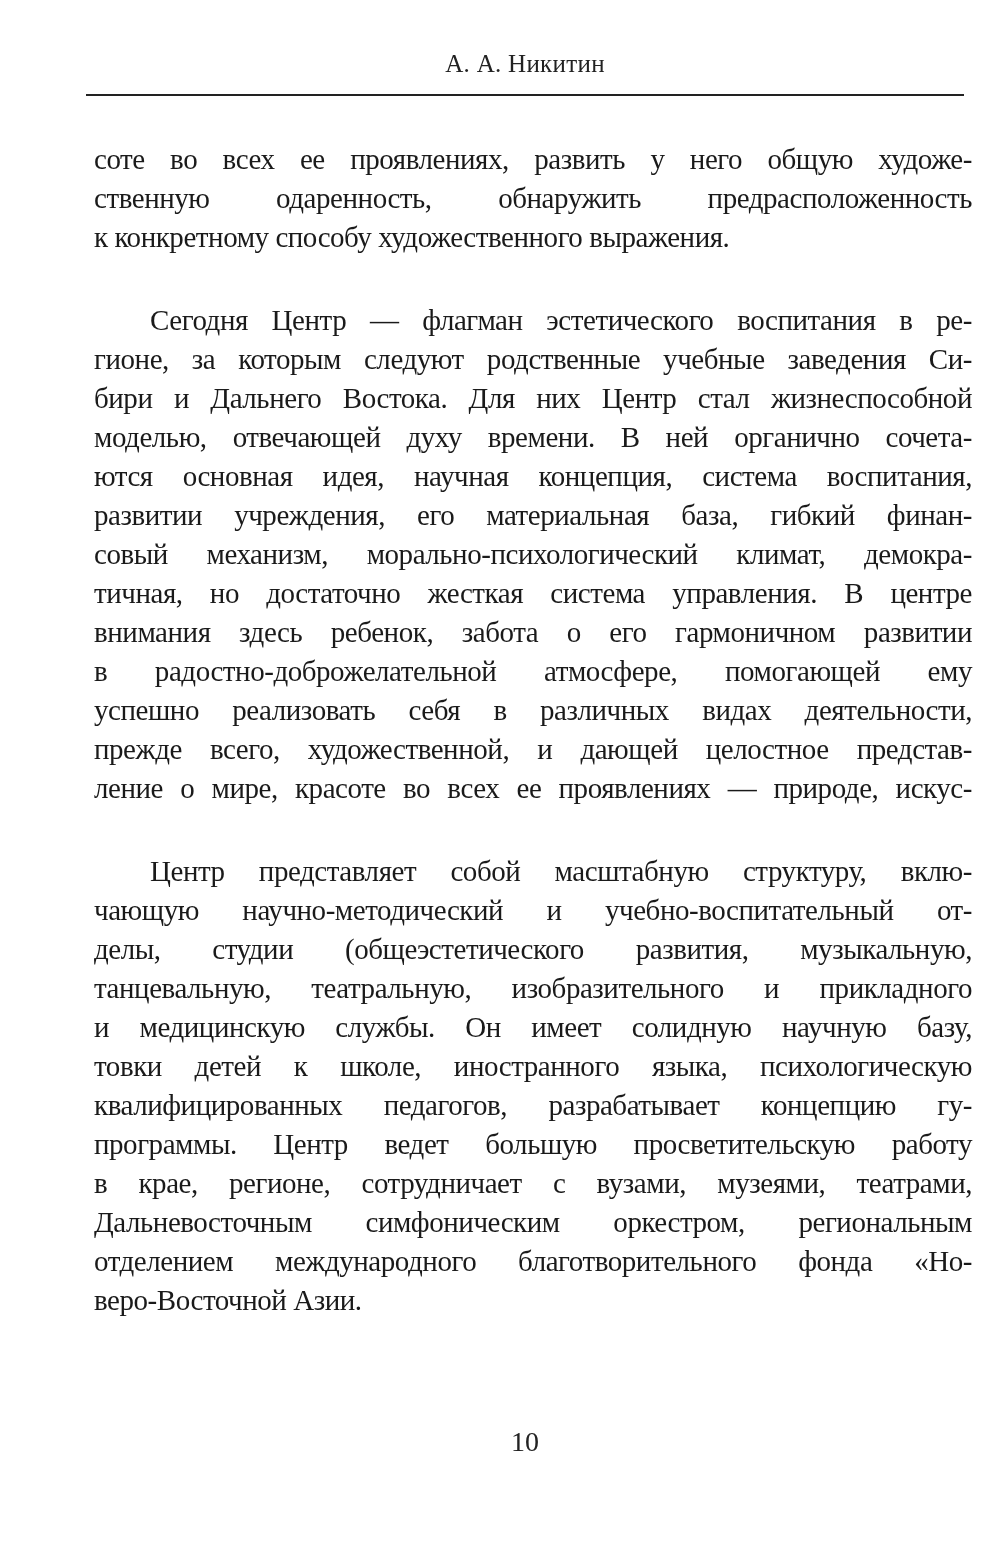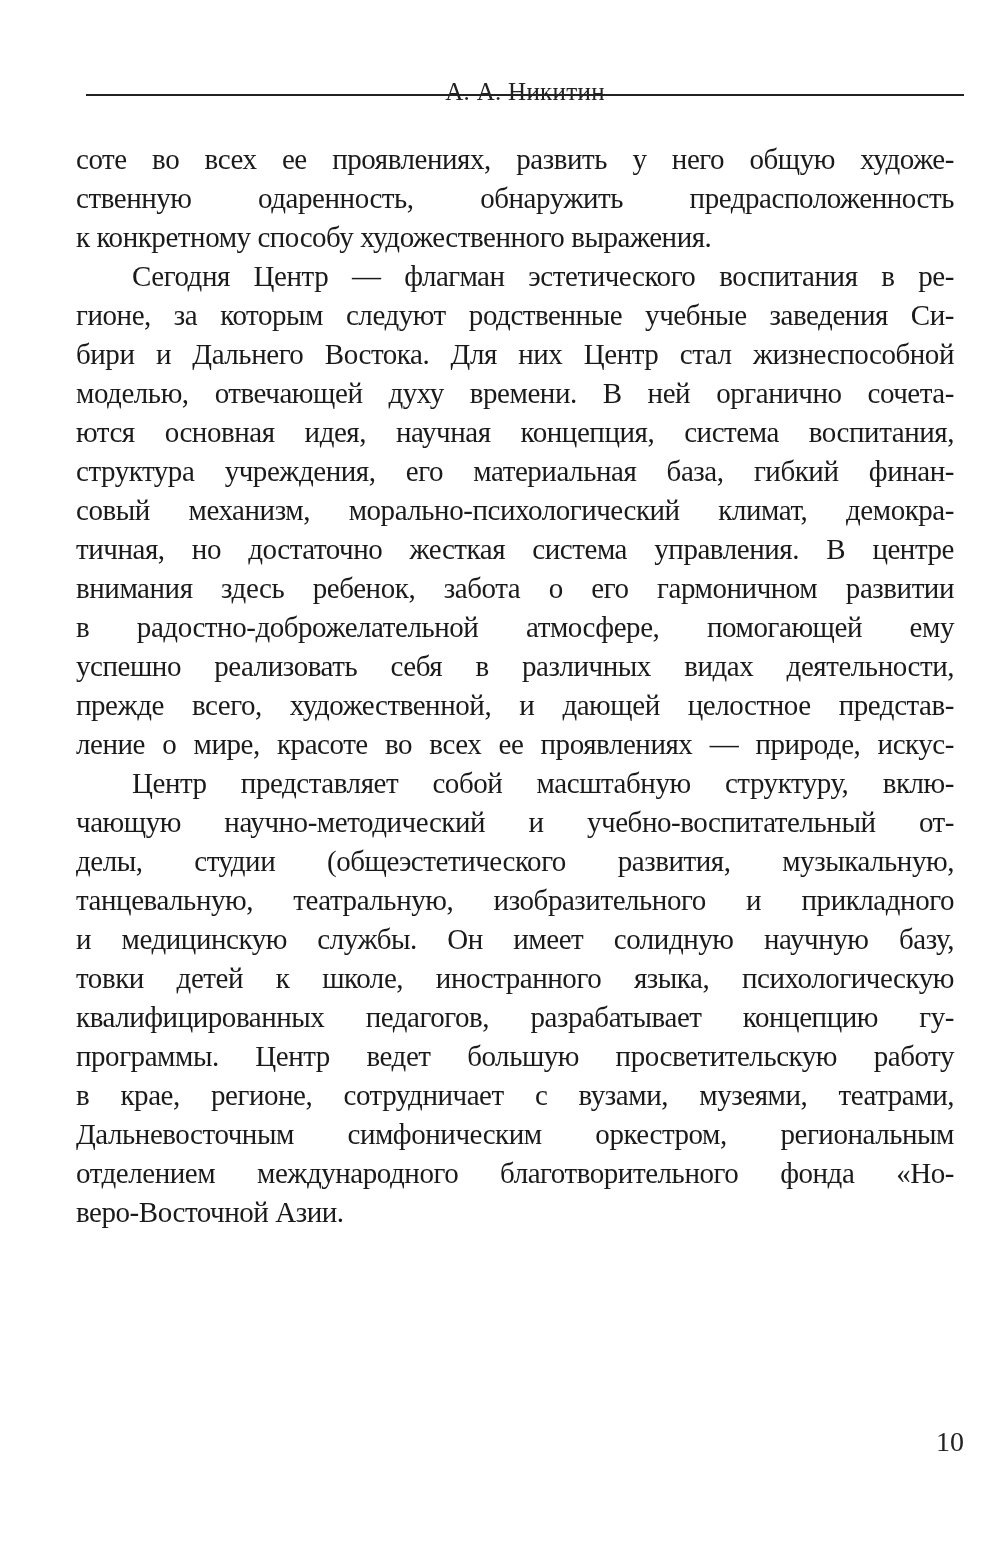--- a/index.html
+++ b/index.html
@@ -17,58 +17,58 @@
   }
   .page-header {
     position: absolute;
     left: 86px;
     top: 50px;
     width: 878px;
     text-align: center;
     font-size: 25px;
     letter-spacing: 0.3px;
     color: #222;
-    margin-top: 28px;
   }
   .header-rule {
     position: absolute;
     left: 86px;
     top: 94px;
     width: 878px;
     height: 0;
     border-top: 2px solid #222;
   }
   .body-text {
     position: absolute;
-    left: 76px;
+    left: 94px;
     top: 140px;
     width: 878px;
   }
   .line {
     display: block;
     height: 39px;
     line-height: 39px;
     font-size: 29px;
     white-space: nowrap;
     text-align: justify;
     text-align-last: justify;
     letter-spacing: -0.45px;
   }
   .line.last {
     text-align-last: left;
   }
   .line.indent {
     padding-left: 56px;
+    margin-top: 44px;
   }
   .page-number {
     position: absolute;
     left: 86px;
     top: 1426px;
     width: 878px;
-    text-align: right;
+    text-align: center;
     font-size: 28px;
     color: #222;
   }
 </style>
 </head>
 <body>
 
 <div class="page-header">А. А. Никитин</div>
 <div class="header-rule"></div>
 
@@ -79,21 +79,21 @@
     <span class="line">ственную одаренность, обнаружить предрасположенность</span>
     <span class="line last">к конкретному способу художественного выражения.</span>
   </div>
 
   <div>
     <span class="line indent">Сегодня Центр — флагман эстетического воспитания в ре-</span>
     <span class="line">гионе, за которым следуют родственные учебные заведения Си-</span>
     <span class="line">бири и Дальнего Востока. Для них Центр стал жизнеспособной</span>
     <span class="line">моделью, отвечающей духу времени. В ней органично сочета-</span>
     <span class="line">ются основная идея, научная концепция, система воспитания,</span>
-    <span class="line">структура учреждения, его материальная база, гибкий финан-</span>
+    <span class="line">развитии учреждения, его материальная база, гибкий финан-</span>
     <span class="line">совый механизм, морально-психологический климат, демокра-</span>
     <span class="line">тичная, но достаточно жесткая система управления. В центре</span>
     <span class="line">внимания здесь ребенок, забота о его гармоничном развитии</span>
     <span class="line">в радостно-доброжелательной атмосфере, помогающей ему</span>
     <span class="line">успешно реализовать себя в различных видах деятельности,</span>
     <span class="line">прежде всего, художественной, и дающей целостное представ-</span>
     <span class="line">ление о мире, красоте во всех ее проявлениях — природе, искус-</span>
   </div>
 
   <div>

